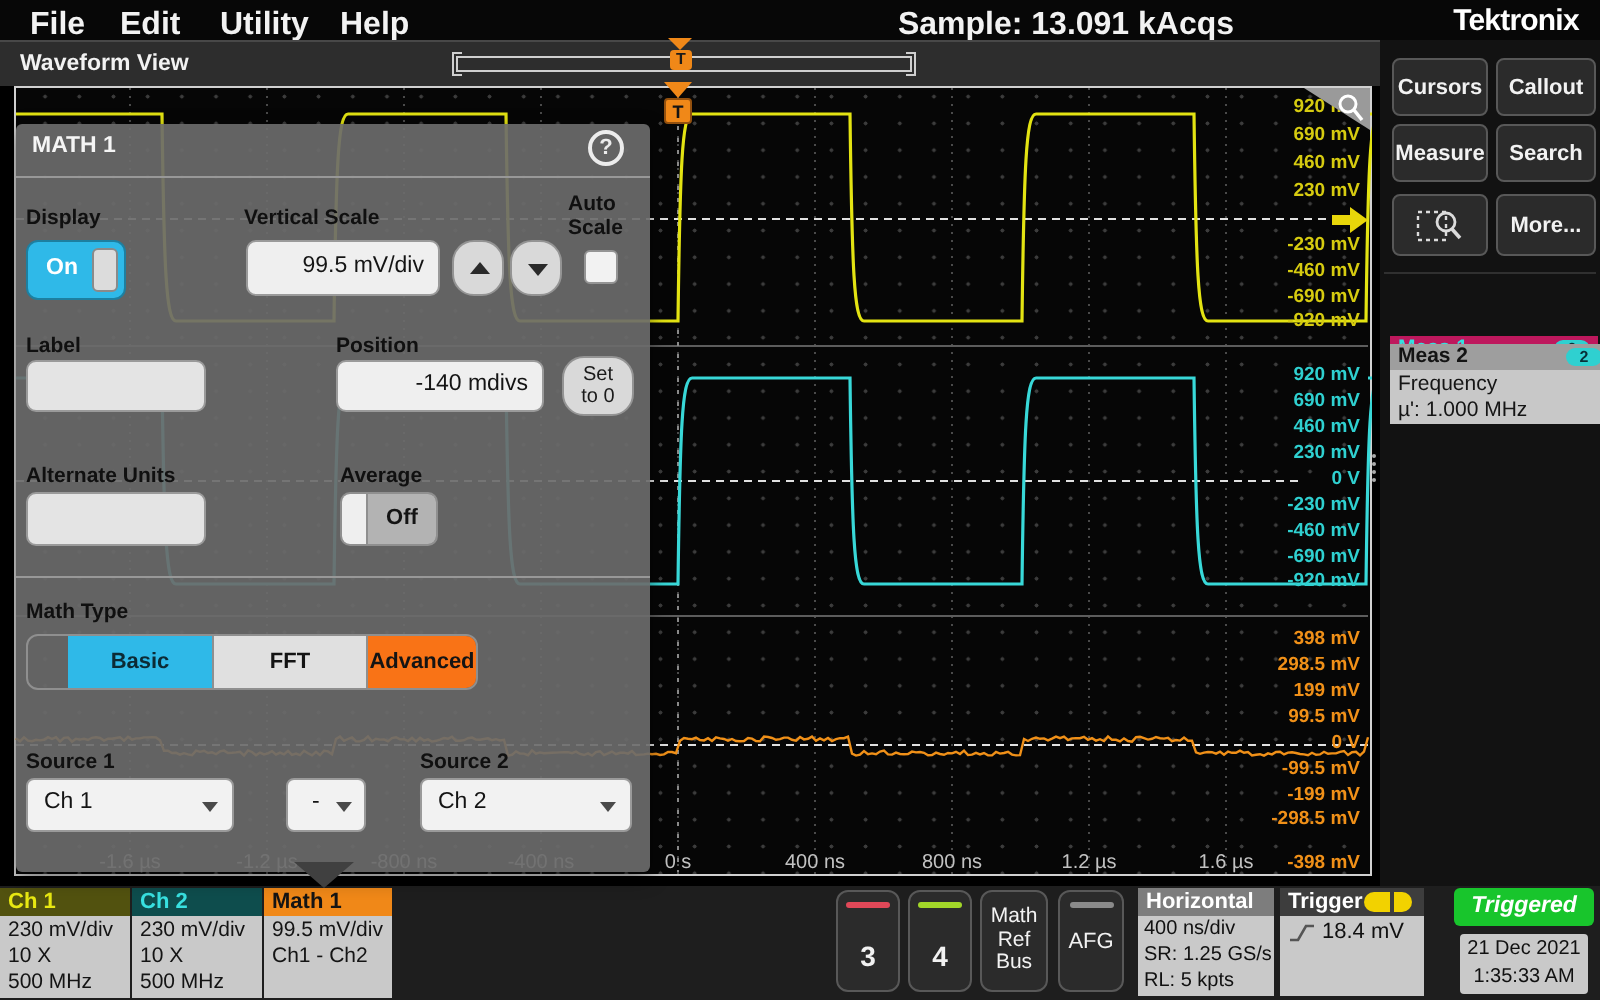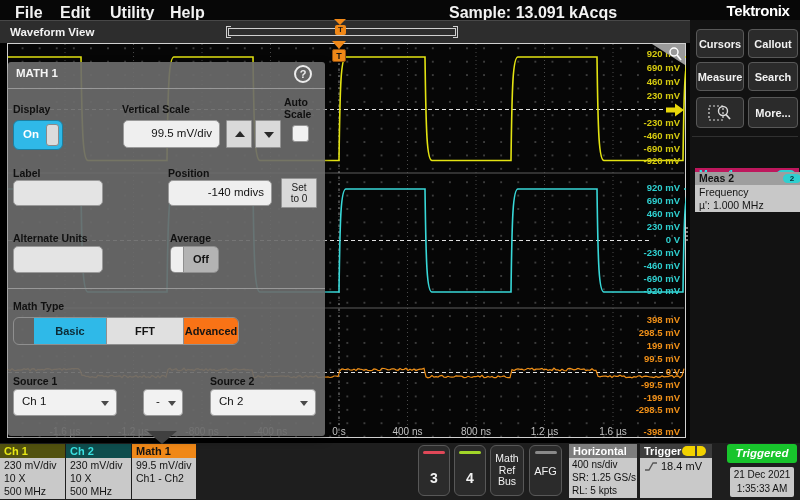--- a/index.html
+++ b/index.html
@@ -1,21 +1,21 @@
 <!DOCTYPE html>
 <html><head>
 <meta charset="utf-8">
 <style>
 *{margin:0;padding:0;box-sizing:border-box;font-family:"Liberation Sans",sans-serif;}
 html,body{width:800px;height:500px;background:#000;position:relative;overflow:hidden;}
 .abs{position:absolute;}
 .mi{color:#f2f2f2;font-size:16px;font-weight:700;}
 .dlb{color:#101010;font-size:10.5px;font-weight:700;}
 .box{background:#efefef;border:1px solid #9a9a9a;border-radius:5px;color:#141414;font-size:11.5px;}
-.btn{background:#d9d9d9;border:1px solid #949494;border-radius:1px;color:#1a1a1a;}
+.btn{background:#d9d9d9;border:1px solid #949494;border-radius:11px;color:#1a1a1a;}
 .sbtn{background:#2b2b2b;border:1px solid #585858;border-radius:4px;color:#f2f2f2;font-weight:700;font-size:11px;display:flex;align-items:center;justify-content:center;}
 .caret{width:0;height:0;border-left:4px solid transparent;border-right:4px solid transparent;border-top:5px solid #4a4a4a;}
 #plot{left:7px;top:43px;width:679px;height:395px;background:#060606;border:1px solid #d0d0d0;}
 #plot .dots{position:absolute;left:0;top:0;right:0;bottom:0;background-image:radial-gradient(circle,#3c3c3c 0.9px,transparent 1.1px);background-size:17.1px 13.4px;background-position:6px 11px;}
 .ylab{position:absolute;left:596px;width:84px;text-align:right;font-size:9.5px;font-weight:700;z-index:2;}
 .xlab{position:absolute;top:426px;width:56px;text-align:center;font-size:10px;color:#c2c2c2;z-index:2;}
 .badge-h{height:14px;font-size:11px;font-weight:700;line-height:14px;padding-left:4px;}
 .badge-b{background:#c9c9c9;color:#141414;font-size:10.5px;line-height:13px;padding:1px 0 0 4px;height:41px;white-space:nowrap;}
 .dd{background:#f2f2f2;border:1px solid #9a9a9a;border-radius:4px;color:#141414;font-size:11.5px;}
 .hline{font-size:10px;line-height:13px;color:#111;white-space:nowrap;}

